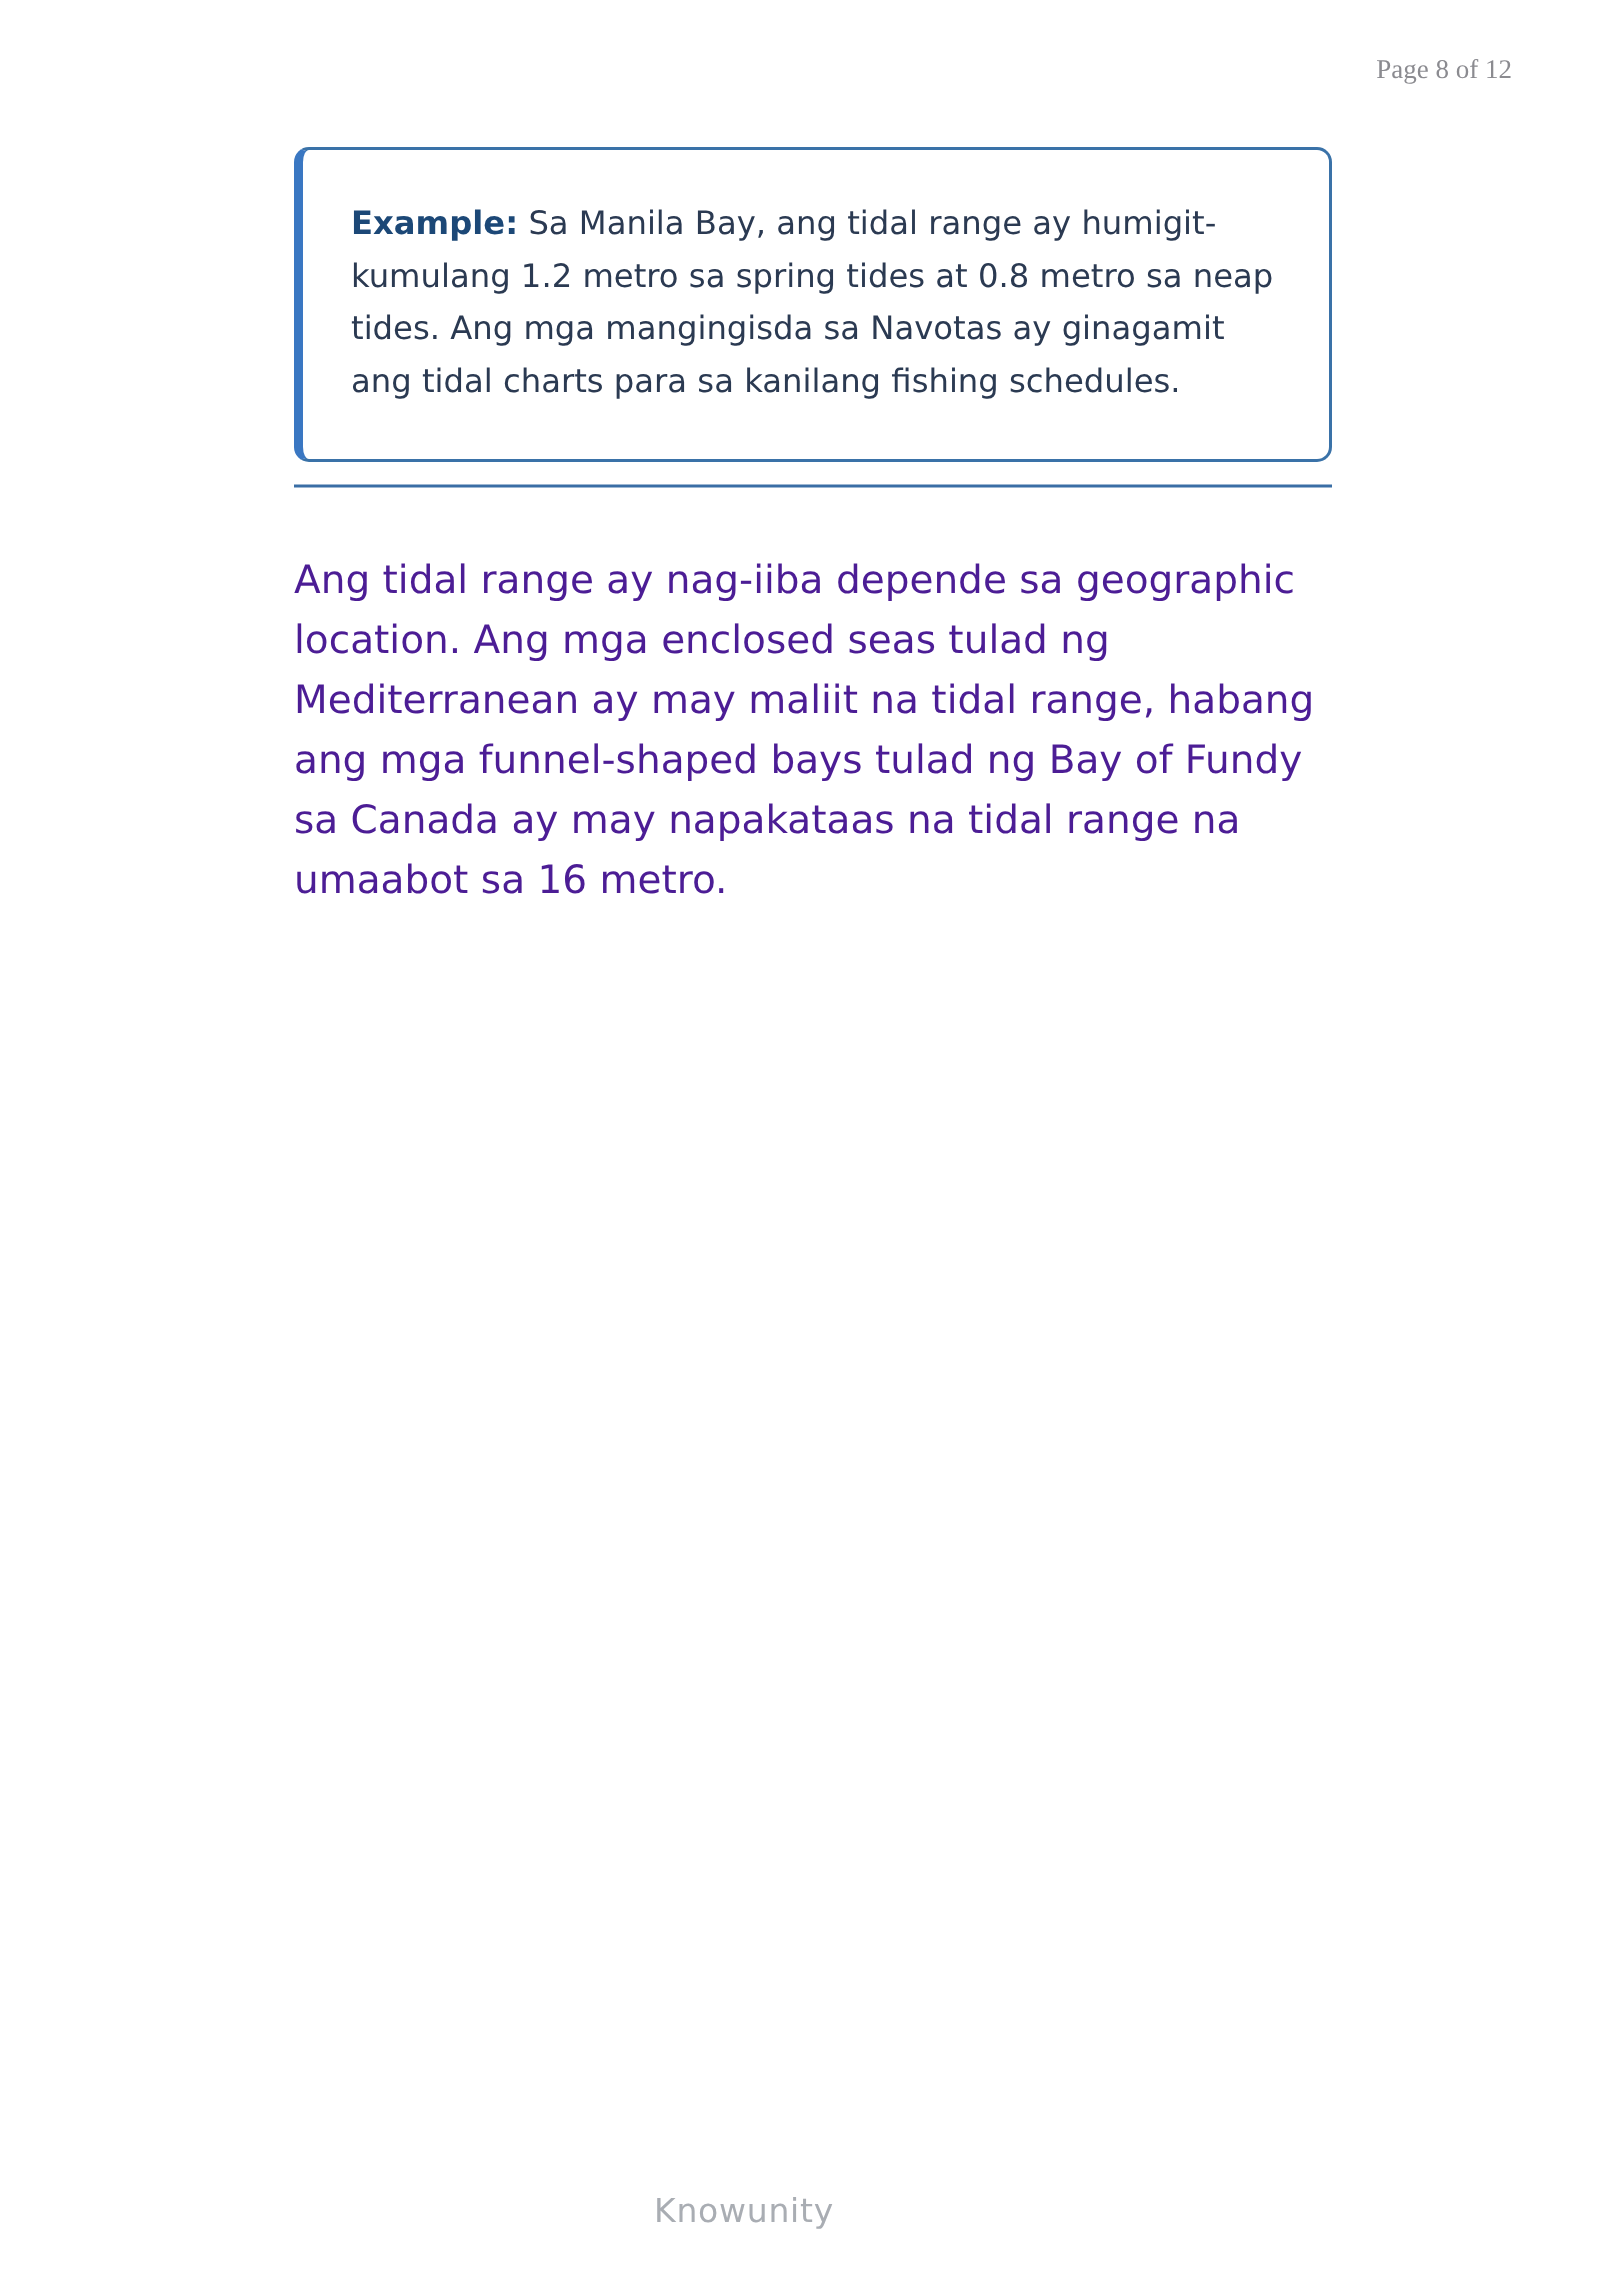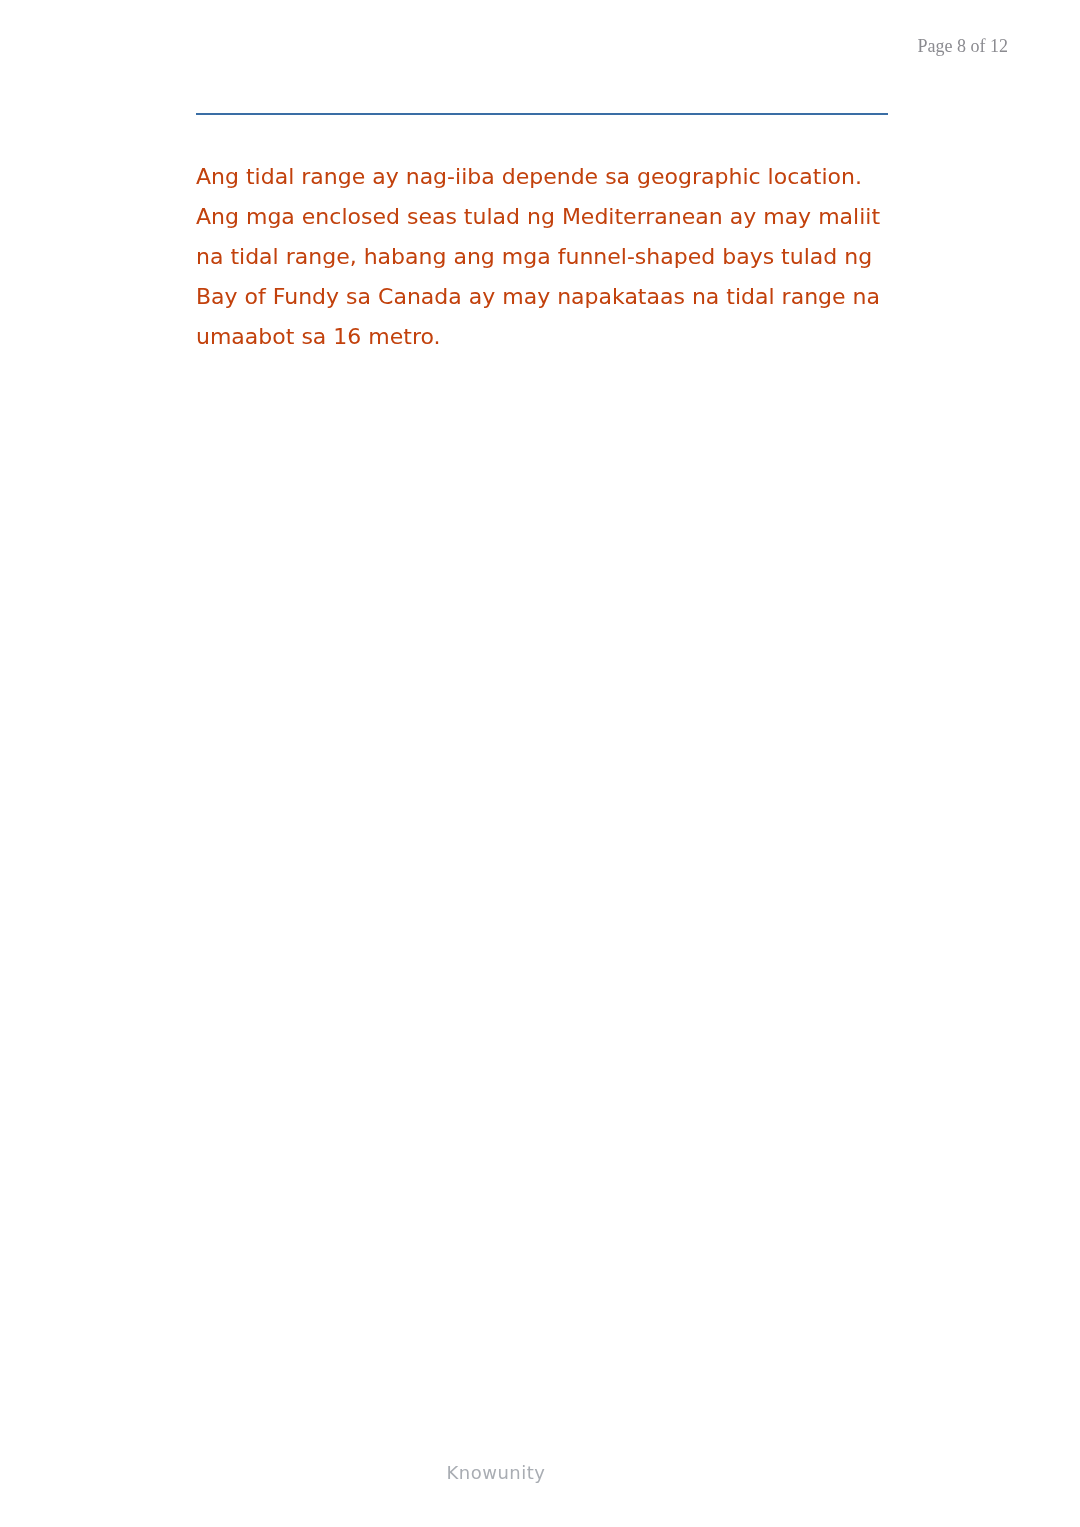--- a/index.html
+++ b/index.html
@@ -54,47 +54,51 @@
     line-height: 28px;
   }
   .heading-divider {
     border: none;
     border-top: 2px solid #3a6ea5;
     margin: 15px 0 0 0;
     width: 692px;
   }
   .body-paragraph {
     margin: 42px 0 0 0;
-    font-size: 22px;
+    font-size: 26px;
     line-height: 40px;
-    color: #c2410c;
+    color: #4c1d95;
   }
   .body-paragraph + .body-paragraph {
     margin-top: 28px;
   }
   .footer-brand {
     position: absolute;
     top: 1462px;
     left: 0;
     width: 992px;
     text-align: center;
-    font-size: 18px;
+    font-size: 22px;
     color: #a9adb3;
     letter-spacing: 0.5px;
   }
 </style>
 </head>
 <body>
 
 <div class="page">
 
   <div class="page-label">Page 8 of 12</div>
 
   <div class="content">
 
+    <div class="example-box">
+      <span class="example-label">Example:</span>
+      <span class="example-text">Sa Manila Bay, ang tidal range ay humigit-kumulang 1.2 metro sa spring tides at 0.8 metro sa neap tides. Ang mga mangingisda sa Navotas ay ginagamit ang tidal charts para sa kanilang fishing schedules.</span>
+    </div>
 
 
     <hr class="heading-divider">
 
     <p class="body-paragraph">Ang tidal range ay nag-iiba depende sa geographic location. Ang mga enclosed seas tulad ng Mediterranean ay may maliit na tidal range, habang ang mga funnel-shaped bays tulad ng Bay of Fundy sa Canada ay may napakataas na tidal range na umaabot sa 16 metro.</p>
 
 
   </div>
 
   <div class="footer-brand">Knowunity</div>

